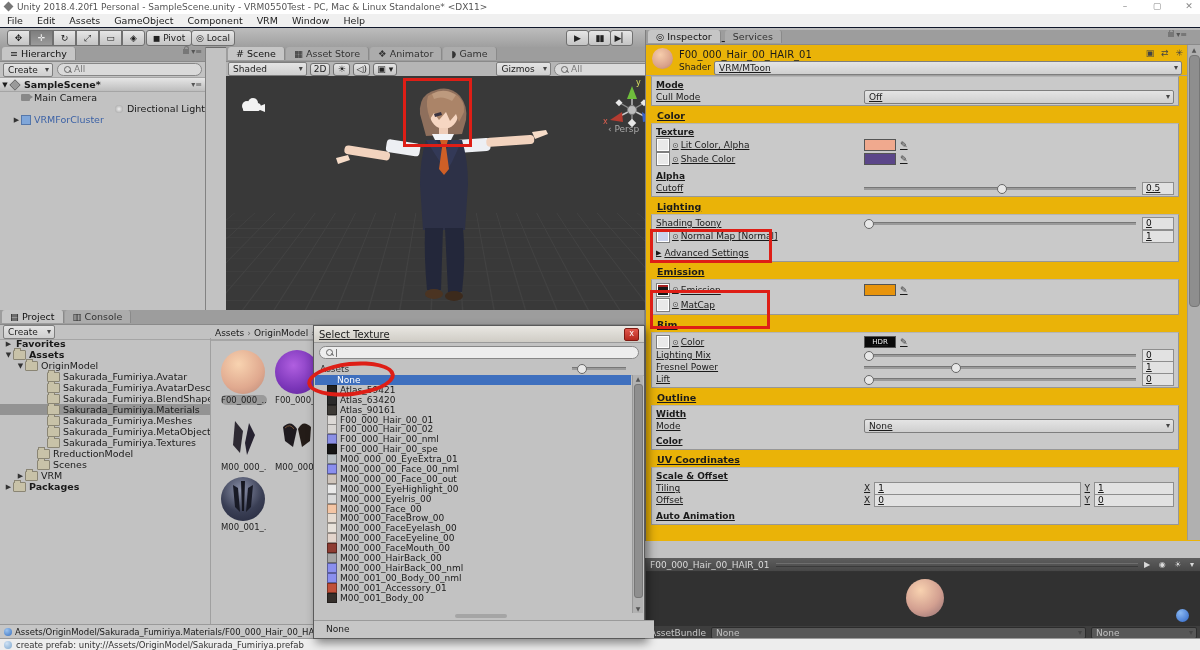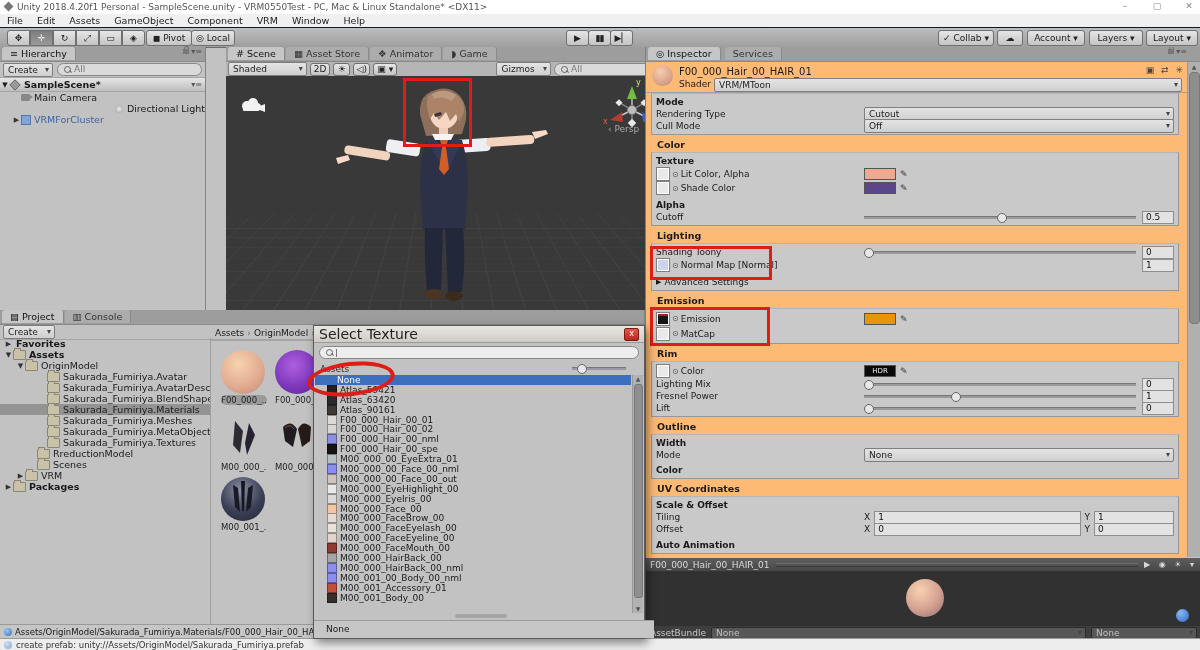--- a/index.html
+++ b/index.html
@@ -397,21 +397,21 @@
       <span style="width:8px;height:8px;border-radius:50%;background:radial-gradient(circle at 35% 30%,#9CC4F0,#3A72C0);flex:none;"></span>
       <span>Assets/OriginModel/Sakurada_Fumiriya.Materials/F00_000_Hair_00_HAIR_01.asset</span>
       <span class="slider" style="max-width:62px;margin-left:auto;margin-right:2px;">
           <span class="knob" style="left:45%;"></span>
         </span>
     </div>
   </div>
 
   <div class="abs" style="left:313px;top:325px;width:330px;height:312px;background:#C2C2C2;border:1px solid #5A5A5A;box-shadow:3px 4px 9px rgba(0,0,0,.45);z-index:50;">
     <div style="height:16px;background:linear-gradient(#E9E7E2,#CFCCC5);border-bottom:1px solid #9A9A9A;display:flex;align-items:center;padding:0 5px;">
-      <span style="font-size:14px;color:#222;">Select Texture</span>
+      <span style="font-size:10px;color:#222;text-decoration:underline;">Select Texture</span>
       <span style="margin-left:auto;width:13px;height:11px;background:linear-gradient(#E2574C,#B5291E);border:1px solid #7E1A12;border-radius:2px;color:#fff;font-size:8px;line-height:10px;text-align:center;">x</span>
     </div>
     <div style="padding:3px 5px;">
       <div class="pill" style="background:#EDEDED;">
           <span class="mag"></span>
           <span style="border-left:1px solid #777;height:8px;"></span>
         </div>
     </div>
     <div style="height:13px;display:flex;align-items:center;padding:0 6px;border-bottom:1px solid #ADADAD;">
       <span style="font-size:9px;color:#333;">Assets</span>
@@ -548,45 +548,39 @@
     <div class="abs" style="left:1px;top:288px;width:327px;height:5px;">
       <div style="position:absolute;left:140px;width:52px;height:4px;background:#A5A5A5;border-radius:2px;"></div>
     </div>
     <div class="abs" style="left:0;top:294px;width:328px;height:17px;background:#C6C6C6;border-top:1px solid #9A9A9A;font-size:9px;line-height:16px;padding-left:12px;">
       <span>None</span>
     </div>
 
     <div class="redellipse" style="left:-7px;top:36px;width:80px;height:26px;"></div>
   </div>
 
-  <div class="abs" style="left:645px;top:47px;width:555px;height:511px;background:#fdba74;border-left:1px solid #7E7E7E;overflow:hidden;">
+  <div class="abs" style="left:645px;top:30px;width:555px;height:511px;background:#eab308;border-left:1px solid #7E7E7E;overflow:hidden;text-decoration:underline;">
     <div class="tabstrip" style="height:14px;padding-left:2px;">
       <span class="tab on">◎ <span>Inspector</span></span>
       <span class="tab"><span>Services</span></span>
       <span style="float:right;color:#555;font-size:8px;margin-right:14px;"><span class="lock"></span> ▾≡</span>
     </div>
 
     <div style="height:30px;border-bottom:1px solid #A0A0A0;position:relative;">
       <div class="abs" style="left:6px;top:3px;width:21px;height:21px;border-radius:50%;background:radial-gradient(circle at 40% 32%,#F6CDAC,#D8A089 65%,#A87B70);"></div>
       <div class="abs" style="left:33px;top:4px;font-size:10px;">F00_000_Hair_00_HAIR_01</div>
       <div class="abs" style="right:16px;top:3px;font-size:9px;color:#444;letter-spacing:2px;">▣ ⇄ ✳</div>
       <div class="abs" style="left:33px;top:17px;font-size:9px;">Shader</div>
       <div class="dd abs" style="left:68px;top:16px;width:458px;">VRM/MToon</div>
     </div>
 
     <div class="box">
       <div class="irow bold">
           <span>Mode</span>
         </div>
-      <div class="irow">
-        <span class="lbl">Rendering Type</span>
-        <span class="ctl">
-            <span class="dd" style="flex:1;">Cutout</span>
-          </span>
-      </div>
       <div class="irow">
         <span class="lbl">Cull Mode</span>
         <span class="ctl">
             <span class="dd" style="flex:1;">Off</span>
           </span>
       </div>
     </div>
 
     <div class="sect">Color</div>
     <div class="box">

